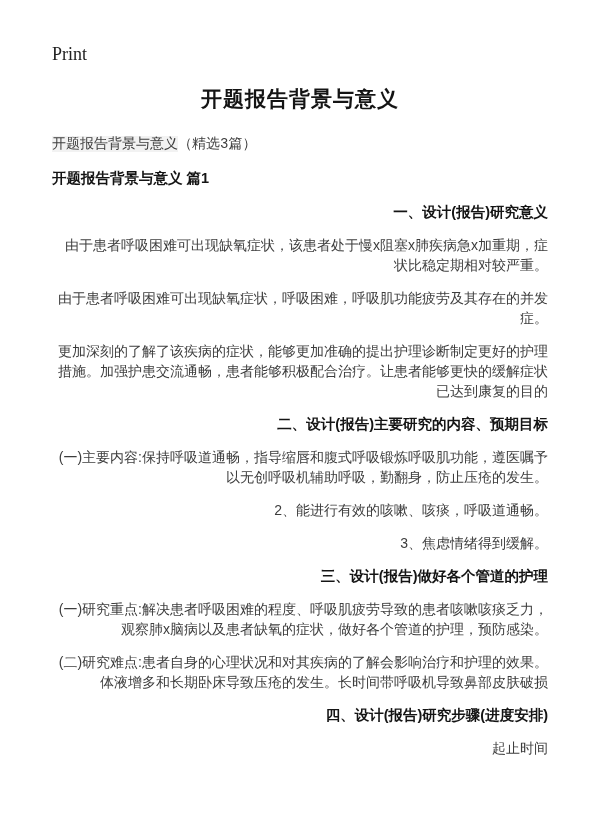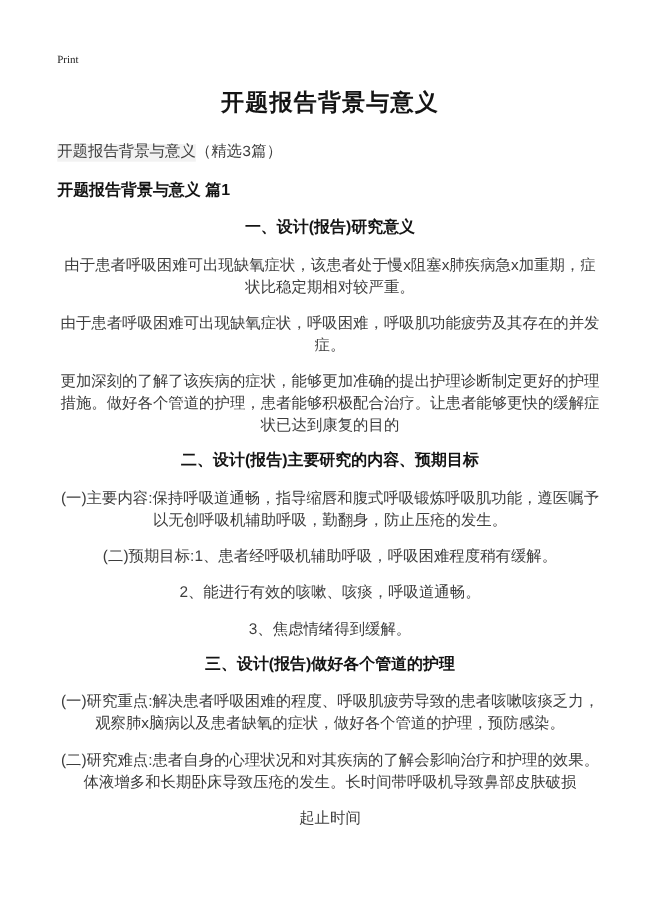--- a/index.html
+++ b/index.html
@@ -15,21 +15,21 @@
     width:600px;height:828px;
     overflow:hidden;
   }
   .page{
     width:600px;height:828px;
     background:var(--page-bg);
     padding:44px 52px 0 52px;
   }
   .print-label{
     font-family:"Liberation Serif", serif;
-    font-size:10px;
+    font-size:18px;
     color:#222222;
     margin-bottom:20px;
     display:inline-block;
     cursor:pointer;
   }
   .doc-title{
     font-size:21px;
     font-weight:bold;
     color:var(--heading-text);
     text-align:center;
@@ -51,21 +51,21 @@
     font-size:14.5px;
     font-weight:bold;
     color:var(--heading-text);
     line-height:1.45;
     margin-bottom:13px;
   }
   .blk{
     font-size:14px;
     line-height:20px;
     margin-bottom:13px;
-    text-align:center;
+    text-align:right;
   }
   .blk.h{
     font-weight:bold;
     color:var(--heading-text);
     font-size:14.5px;
   }
   .blk.p{
     color:var(--body-text);
   }
 </style>
@@ -80,24 +80,24 @@
 
   <div class="subtitle">
     <span class="hl">开题报告背景与意义</span><span>（精选3篇）</span>
   </div>
 
   <div class="section-title">开题报告背景与意义 篇1</div>
 
   <div class="blk h">一、设计(报告)研究意义</div>
   <div class="blk p">由于患者呼吸困难可出现缺氧症状，该患者处于慢x阻塞x肺疾病急x加重期，症状比稳定期相对较严重。</div>
   <div class="blk p">由于患者呼吸困难可出现缺氧症状，呼吸困难，呼吸肌功能疲劳及其存在的并发症。</div>
-  <div class="blk p">更加深刻的了解了该疾病的症状，能够更加准确的提出护理诊断制定更好的护理措施。做好各个管道的护理，患者能够积极配合治疗。让患者能够更快的缓解症状已达到康复的目的</div>
+  <div class="blk p">更加深刻的了解了该疾病的症状，能够更加准确的提出护理诊断制定更好的护理措施。加强护患交流通畅，患者能够积极配合治疗。让患者能够更快的缓解症状已达到康复的目的</div>
   <div class="blk h">二、设计(报告)主要研究的内容、预期目标</div>
   <div class="blk p">(一)主要内容:保持呼吸道通畅，指导缩唇和腹式呼吸锻炼呼吸肌功能，遵医嘱予以无创呼吸机辅助呼吸，勤翻身，防止压疮的发生。</div>
-  <div class="blk p">(二)预期目标:1、患者经呼吸机辅助呼吸，呼吸困难程度稍有缓解。</div>
   <div class="blk p">2、能进行有效的咳嗽、咳痰，呼吸道通畅。</div>
   <div class="blk p">3、焦虑情绪得到缓解。</div>
   <div class="blk h">三、设计(报告)做好各个管道的护理</div>
   <div class="blk p">(一)研究重点:解决患者呼吸困难的程度、呼吸肌疲劳导致的患者咳嗽咳痰乏力，观察肺x脑病以及患者缺氧的症状，做好各个管道的护理，预防感染。</div>
   <div class="blk p">(二)研究难点:患者自身的心理状况和对其疾病的了解会影响治疗和护理的效果。体液增多和长期卧床导致压疮的发生。长时间带呼吸机导致鼻部皮肤破损</div>
+  <div class="blk h">四、设计(报告)研究步骤(进度安排)</div>
   <div class="blk p">起止时间</div>
 
 </div>
 
 </body></html>

